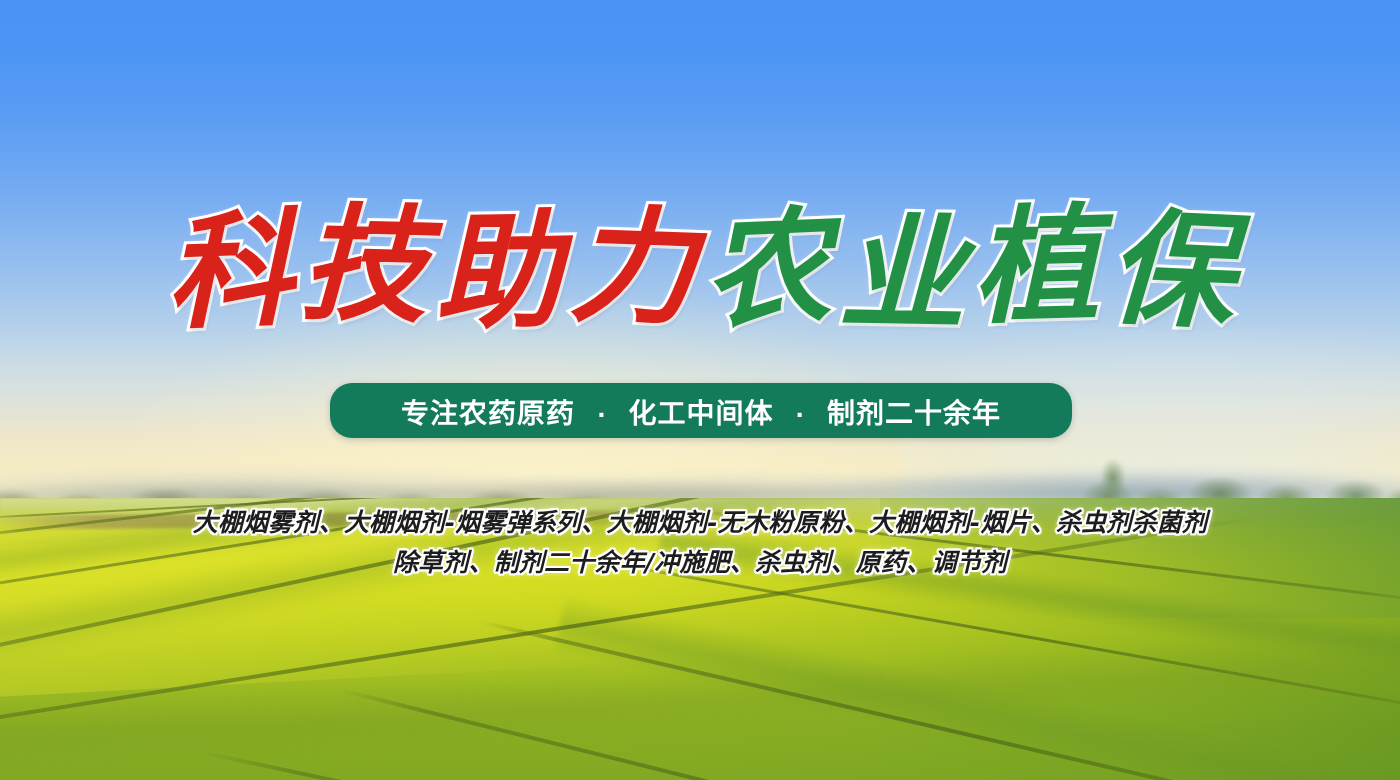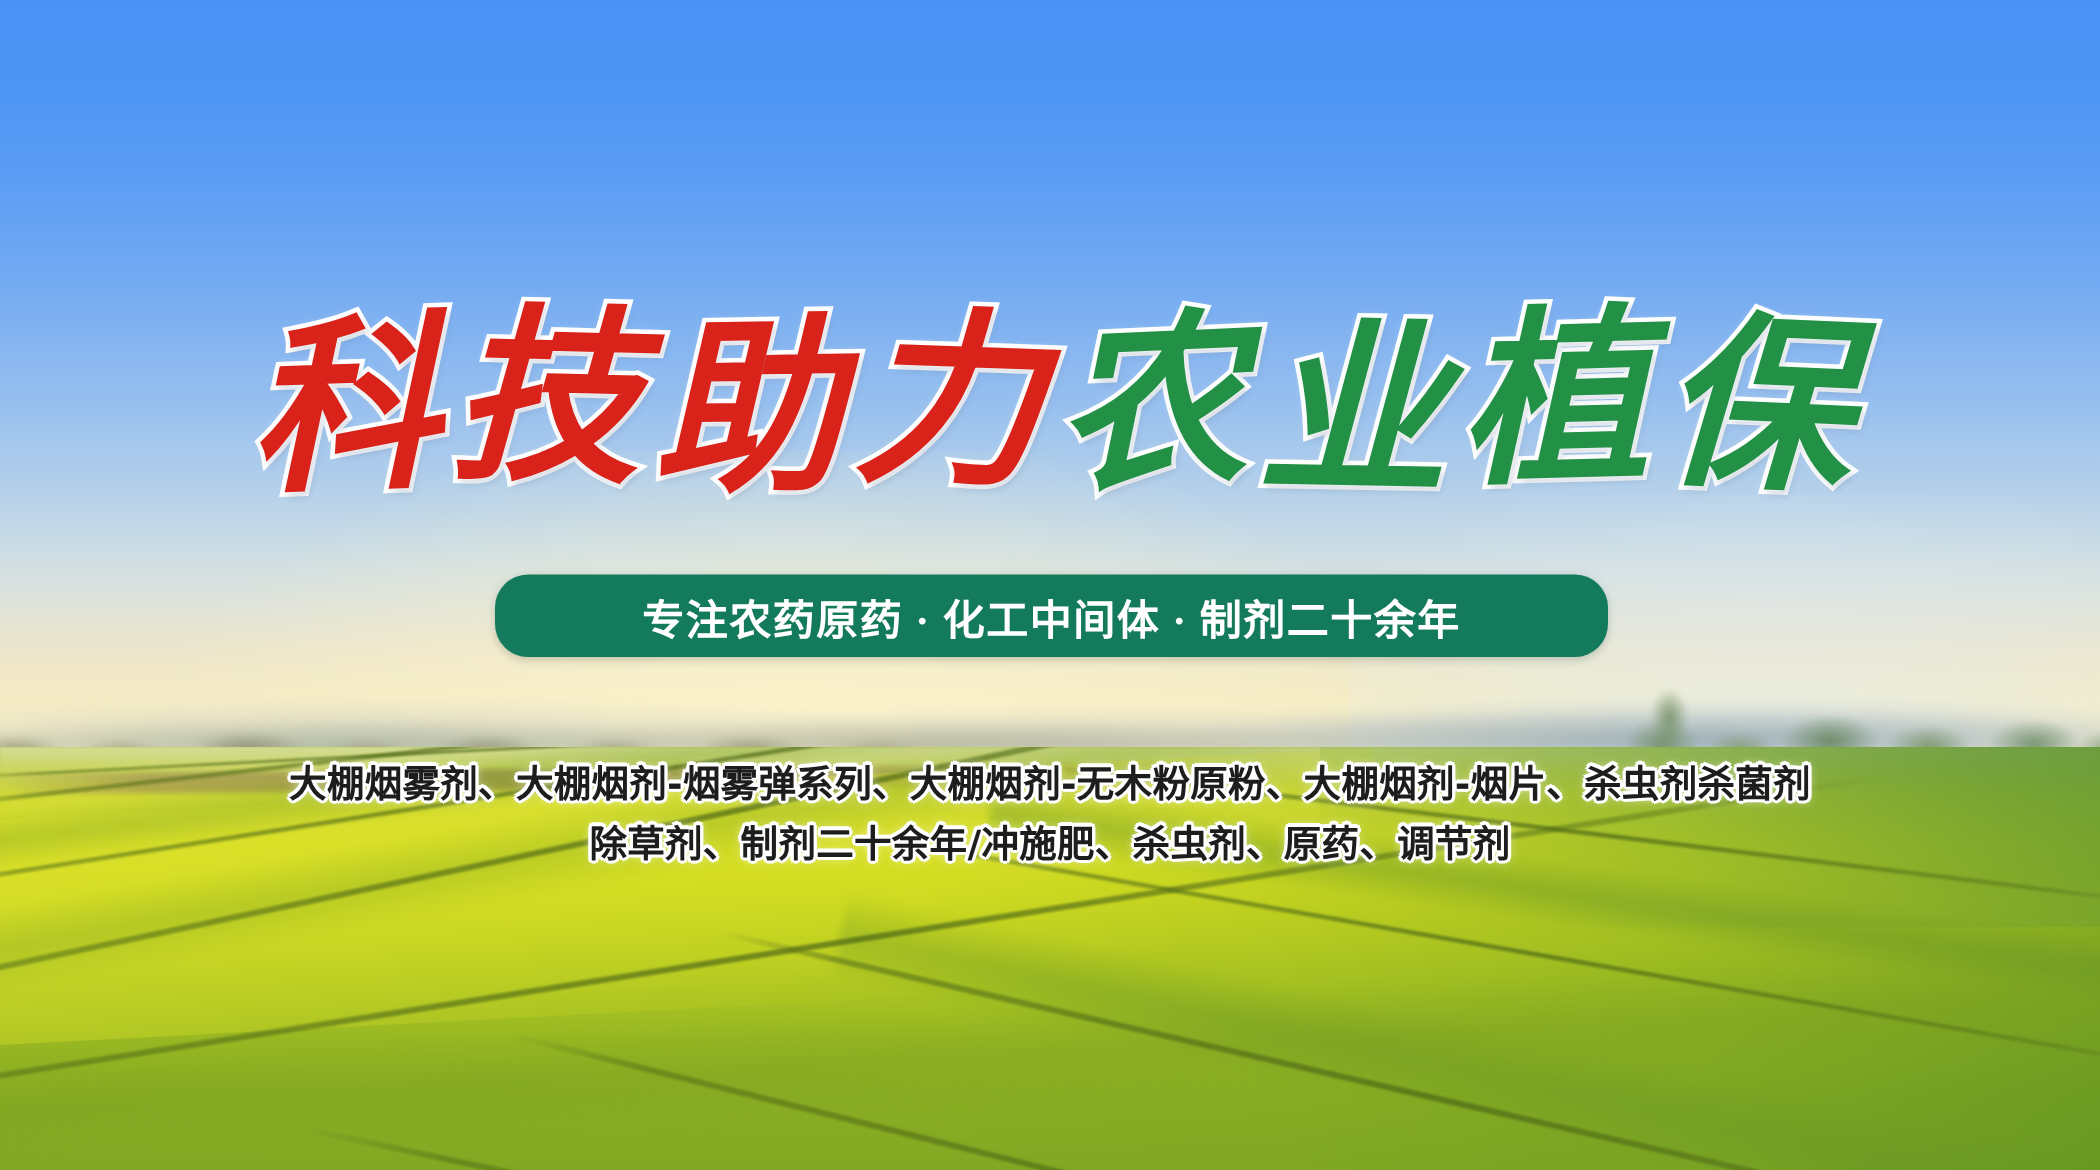--- a/index.html
+++ b/index.html
@@ -266,29 +266,30 @@
     display: flex;
     align-items: center;
     justify-content: center;
   }
   .pill-text {
     color: #ffffff;
     font-size: 28px;
     font-weight: 700;
     letter-spacing: 1px;
     white-space: nowrap;
-    font-family: Liberation Serif, serif;
+    font-family: Liberation Mono, monospace;
   }
 
   
   .products {
     position: absolute;
     left: 0; top: 503px;
     width: 1400px;
     text-align: center;
+    font-style: italic;
   }
   .product-line {
     font-family: "DejaVu Sans", "Liberation Sans", sans-serif;
     font-size: 25px;
     font-weight: 700;
     color: #1d1d1d;
     white-space: nowrap;
     line-height: 40px;
     letter-spacing: 0.2px;
     text-shadow:

